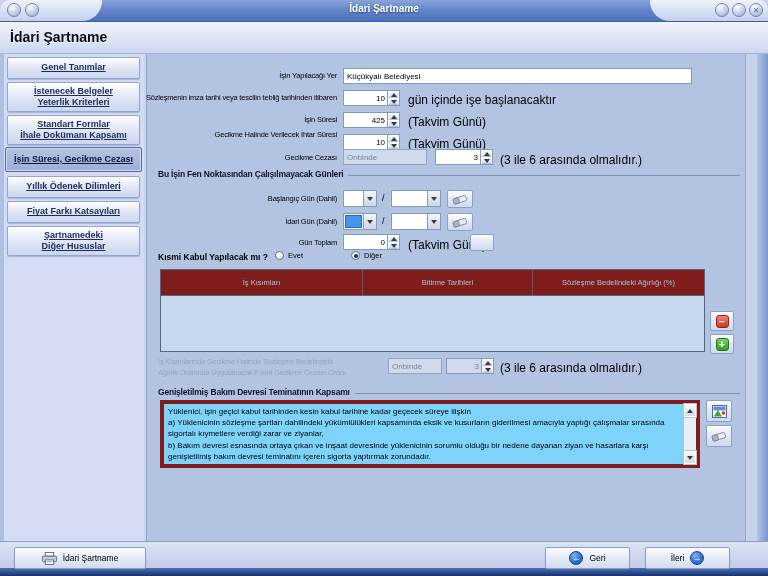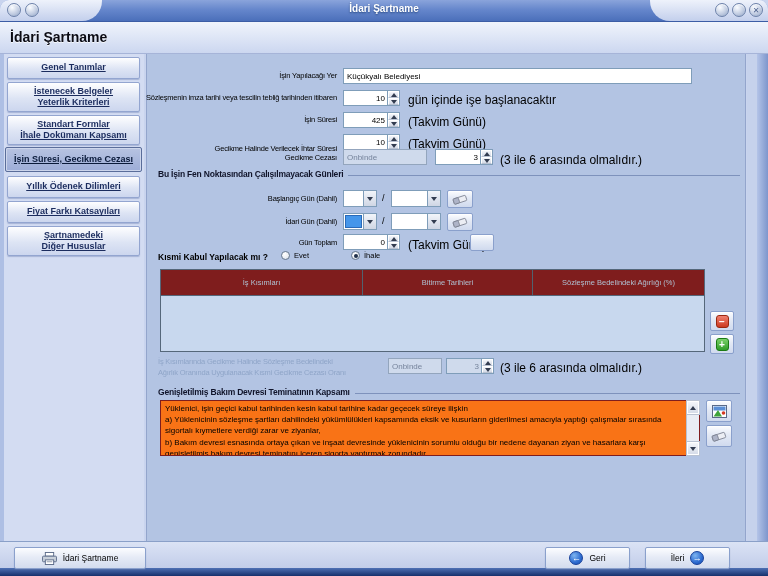--- a/index.html
+++ b/index.html
@@ -96,22 +96,22 @@
   .sq-btn{width:24px;height:20px;}
   .sq{width:13px;height:13px;border-radius:3px;color:#fff;font-size:10px;font-weight:bold;
     line-height:12px;text-align:center;}
   .sq.red{background:linear-gradient(180deg,#f08070,#cc3a20);border:1px solid #9a2810;}
   .sq.green{background:linear-gradient(180deg,#7ad06a,#2f9e28);border:1px solid #1a7a14;}
 
   .pen-lbl{position:absolute;left:158px;top:357px;width:240px;font-size:7.5px;letter-spacing:-0.2px;
     color:#8fa5c8;white-space:pre-line;line-height:1.4;}
 
   
-  .maint-box{position:absolute;left:160px;top:400px;width:540px;height:56px;background:#f97316;
-    border:1px solid #7f1d1d;display:flex;}
+  .maint-box{position:absolute;left:160px;top:400px;width:540px;height:68px;background:#7dd3fc;
+    border:4px solid #7f1d1d;display:flex;}
   .maint-text{flex:1;padding:2px 4px;font-size:8px;line-height:1.4;color:#000;white-space:pre-line;
     overflow:hidden;}
   .vscroll{width:13px;background:#e9edf4;border-left:1px solid #b9c2d2;display:flex;
     flex-direction:column;justify-content:space-between;}
   .vs-btn{height:13px;display:flex;align-items:center;justify-content:center;
     background:linear-gradient(180deg,#f4f6fa,#d6dce8);border:1px solid #fff;outline:1px solid #b9c2d2;}
 
   
   .foot-btn{position:absolute;top:547px;height:22px;display:flex;align-items:center;justify-content:center;
     gap:6px;font-size:8.5px;color:#000;background:linear-gradient(180deg,#fcfdff,#e6ebf6 45%,#d3dcee);
@@ -183,21 +183,21 @@
         <div>
           <i class="tri-up"></i>
         </div>
         <div>
           <i class="tri-dn"></i>
         </div>
       </div>
   </div>
   <div class="sfx" style="left:408px;top:115px;">(Takvim Günü)</div>
 
-  <div class="lbl" style="top:144px;">Gecikme Halinde Verilecek İhtar Süresi</div>
+  <div class="lbl" style="top:130px;">Gecikme Halinde Verilecek İhtar Süresi</div>
   <div class="spin" style="left:343px;top:134px;width:57px;height:16px;">
     <div class="val">10</div>
     <div class="spinbtns">
         <div>
           <i class="tri-up"></i>
         </div>
         <div>
           <i class="tri-dn"></i>
         </div>
       </div>
@@ -279,27 +279,27 @@
         </div>
         <div>
           <i class="tri-dn"></i>
         </div>
       </div>
   </div>
   <div class="sfx" style="left:408px;top:238px;">(Takvim Günü)</div>
   <div class="btn3d" style="left:470px;top:234px;width:24px;height:17px;"></div>
 
   <div class="sfx" style="left:158px;top:252px;font-weight:bold;font-size:8.5px;">Kısmi Kabul Yapılacak mı ?</div>
-  <div class="radio" style="left:281px;top:251px;">
+  <div class="radio" style="left:275px;top:251px;">
     <span class="rdot"></span>
       <span>Evet</span>
   </div>
   <div class="radio checked" style="left:351px;top:251px;">
     <span class="rdot"></span>
-      <span>İhale</span>
+      <span>Diğer</span>
   </div>
 
   <div class="grid">
     <div class="grid-head">
       <div class="hc" style="width:202px;">İş Kısımları</div>
       <div class="hc" style="width:170px;">Bitirme Tarihleri</div>
       <div class="hc" style="flex:1;">Sözleşme Bedelindeki Ağırlığı (%)</div>
     </div>
     <div class="grid-body"></div>
   </div>

